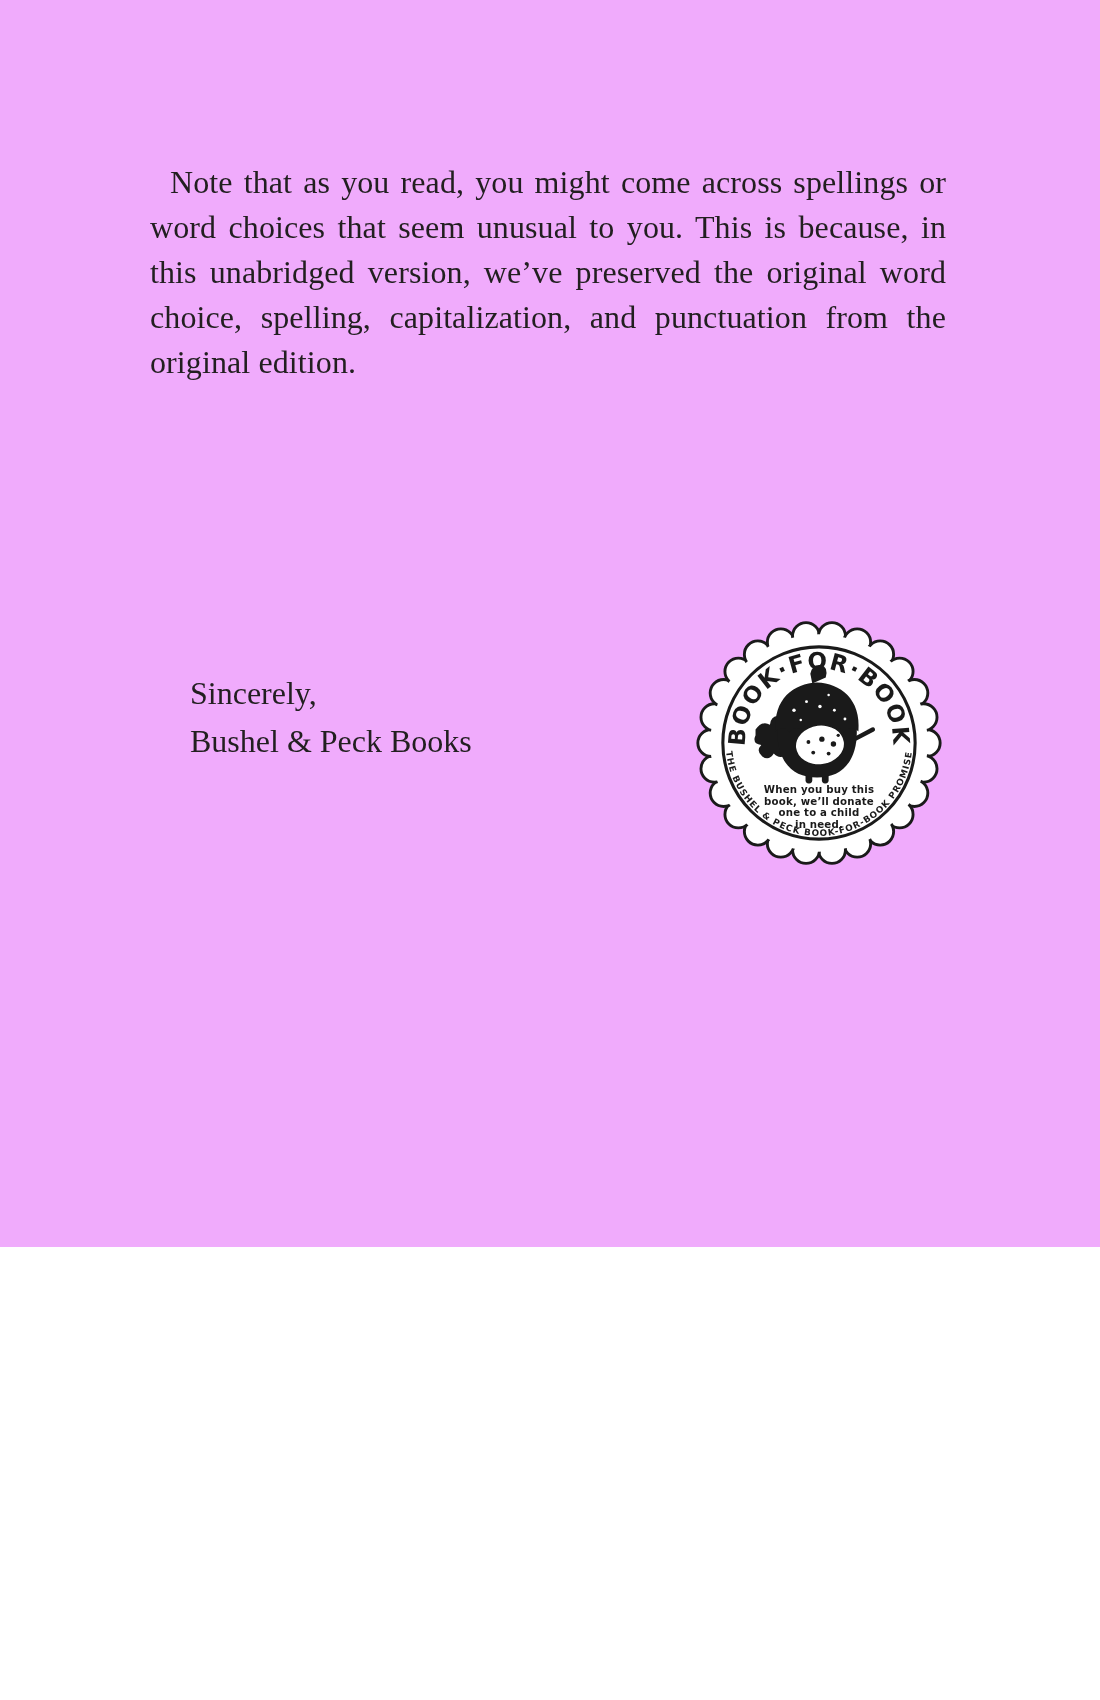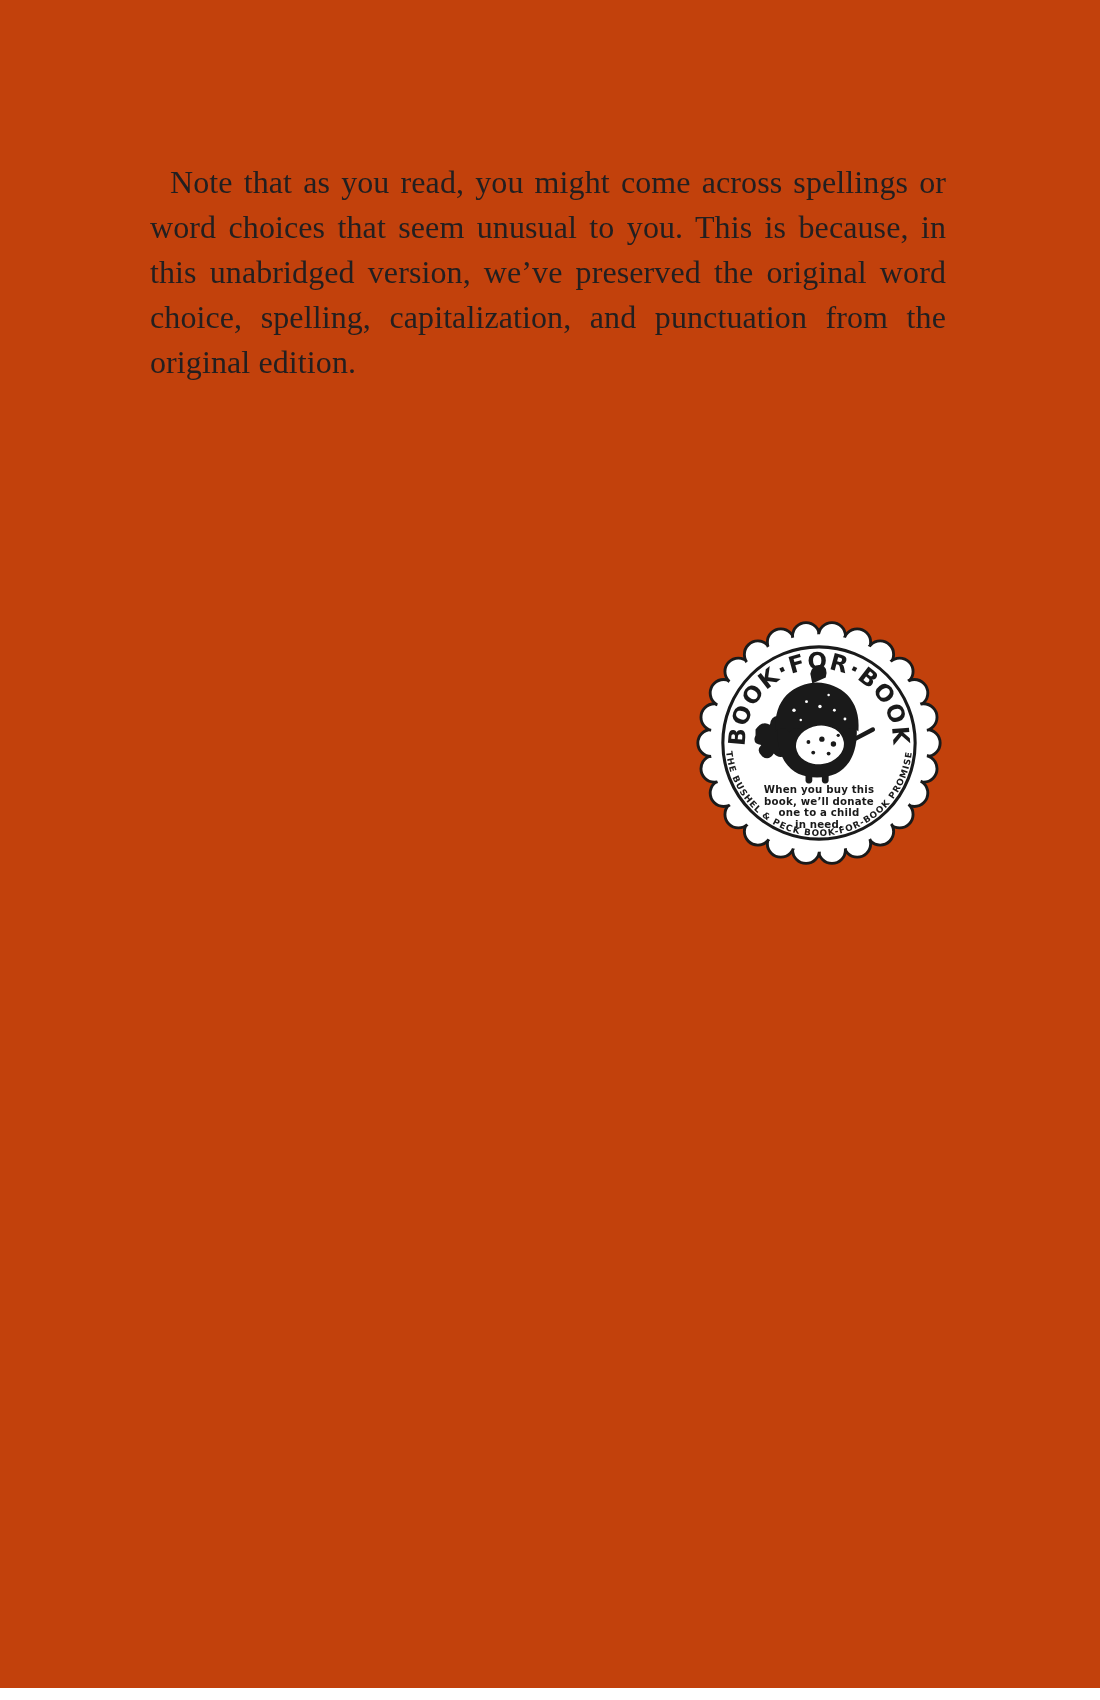--- a/index.html
+++ b/index.html
@@ -1,21 +1,21 @@
 <!DOCTYPE html>
 <html><head>
 <meta charset="utf-8">
 <style>
   * { margin:0; padding:0; box-sizing:border-box; }
   html,body { background:#ffffff; }
   .page {
     position:relative;
     width:1100px;
-    height:1688px;
-    background:#c2410c;
+    height:1247px;
+    background:#f0abfc;
     overflow:hidden;
     font-family:"Liberation Serif", serif;
     color:#221f20;
   }
   .letter-text {
     position:absolute;
     left:150px;
     top:160px;
     width:796px;
     font-size:32px;
@@ -66,20 +66,24 @@
 </head>
 <body>
 
 <div class="page">
 
   <div class="letter-text">
 
   <p><span>Note that as you read, you might come across spellings or word choices that seem unusual to you. This is because, in this unabridged version, we’ve preserved the original word choice, spelling, capitalization, and punctuation from the original edition.</span></p>
     </div>
 
+  <div class="signoff">
+    <div>Sincerely,</div>
+    <div>Bushel &amp; Peck Books</div>
+  </div>
 
   <div class="badge">
     <svg viewBox="0 0 260 260">
 
       <g id="scallops">
           <circle cx="242.00" cy="130.00" r="14" fill="#ffffff" stroke="#1a1a1a" stroke-width="3"></circle>
           <circle cx="238.75" cy="156.80" r="14" fill="#ffffff" stroke="#1a1a1a" stroke-width="3"></circle>
           <circle cx="229.17" cy="182.05" r="14" fill="#ffffff" stroke="#1a1a1a" stroke-width="3"></circle>
           <circle cx="213.83" cy="204.27" r="14" fill="#ffffff" stroke="#1a1a1a" stroke-width="3"></circle>
           <circle cx="193.62" cy="222.17" r="14" fill="#ffffff" stroke="#1a1a1a" stroke-width="3"></circle>

